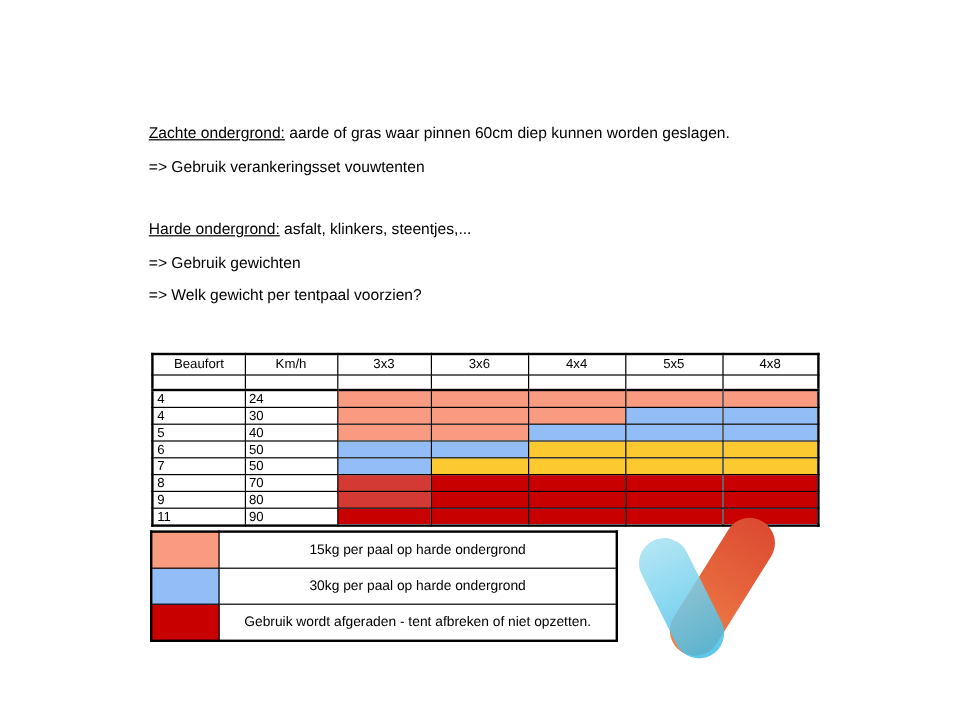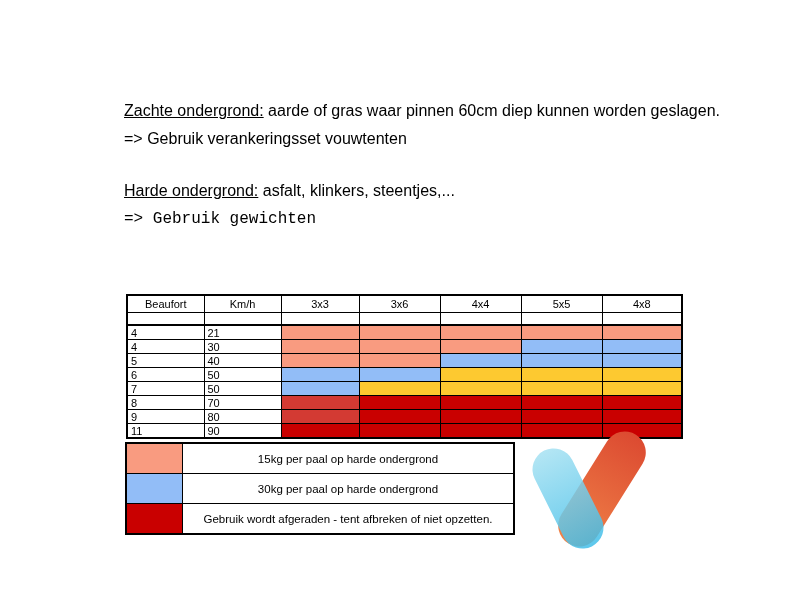--- a/index.html
+++ b/index.html
@@ -5,23 +5,23 @@
   html,body { margin:0; padding:0; background:#888; }
   .slide {
     position:relative; width:800px; height:600px; background:#ffffff;
     font-family:"Liberation Sans", sans-serif; color:#000; overflow:hidden;
     margin:0 auto;
   }
   .page-title {
     position:absolute; left:72px; top:43px; width:728px;
     text-align:center; font-size:19px; font-weight:bold; letter-spacing:0.2px;
   }
-  .line { position:absolute; left:124px; font-size:16px; line-height:16px; white-space:nowrap; }
+  .line { position:absolute; left:124px; font-size:13px; line-height:16px; white-space:nowrap; }
   .u { text-decoration:underline; }
-  .l1 { top:103px; } .l2 { top:131px; } .l3 { top:183px; } .l4 { top:211px;font-family:Liberation Mono, monospace; } .l5 { top:238px; }
+  .l1 { top:103px; } .l2 { top:131px; } .l3 { top:183px; } .l4 { top:211px; } .l5 { top:238px; }
 
   table.wind {
     position:absolute; left:126px; top:294px; width:555px;
     border-collapse:collapse; table-layout:fixed;
     font-size:11px; border:2px solid #000;
   }
   .wind th, .wind td { border:1px solid #000; padding:0; overflow:hidden; }
   .wind thead th { height:16px; font-weight:normal; text-align:center; }
   .wind tr.empty td { height:11px; }
   .wind tbody td { height:13px; }
@@ -50,20 +50,21 @@
 <body>
 
 <div class="slide">
 
 
   <div class="line l1"><span class="u">Zachte ondergrond:</span> <span>aarde of gras waar pinnen 60cm diep kunnen worden geslagen.</span></div>
   <div class="line l2">=&gt; Gebruik verankeringsset vouwtenten</div>
 
   <div class="line l3"><span class="u">Harde ondergrond:</span> <span>asfalt, klinkers, steentjes,...</span></div>
   <div class="line l4">=&gt; Gebruik gewichten</div>
+  <div class="line l5">=&gt; Welk gewicht per tentpaal voorzien?</div>
 
   <table class="wind">
     <colgroup>
       <col style="width:77px">
         <col style="width:77px">
         <col style="width:78px">
       <col style="width:81px">
         <col style="width:81px">
         <col style="width:81px">
         <col style="width:80px">
@@ -84,21 +85,21 @@
           <td></td>
           <td></td>
           <td></td>
           <td></td>
           <td></td>
         </tr>
     </thead>
     <tbody>
         <tr class="first">
           <td class="num">4</td>
-          <td class="num">21</td>
+          <td class="num">24</td>
           <td style="background: rgb(249, 155, 128);"></td>
           <td style="background: rgb(249, 155, 128);"></td>
           <td style="background: rgb(249, 155, 128);"></td>
           <td style="background: rgb(249, 155, 128);"></td>
           <td style="background: rgb(249, 155, 128);"></td>
         </tr>
         <tr>
           <td class="num">4</td>
           <td class="num">30</td>
           <td style="background: rgb(249, 155, 128);"></td>

